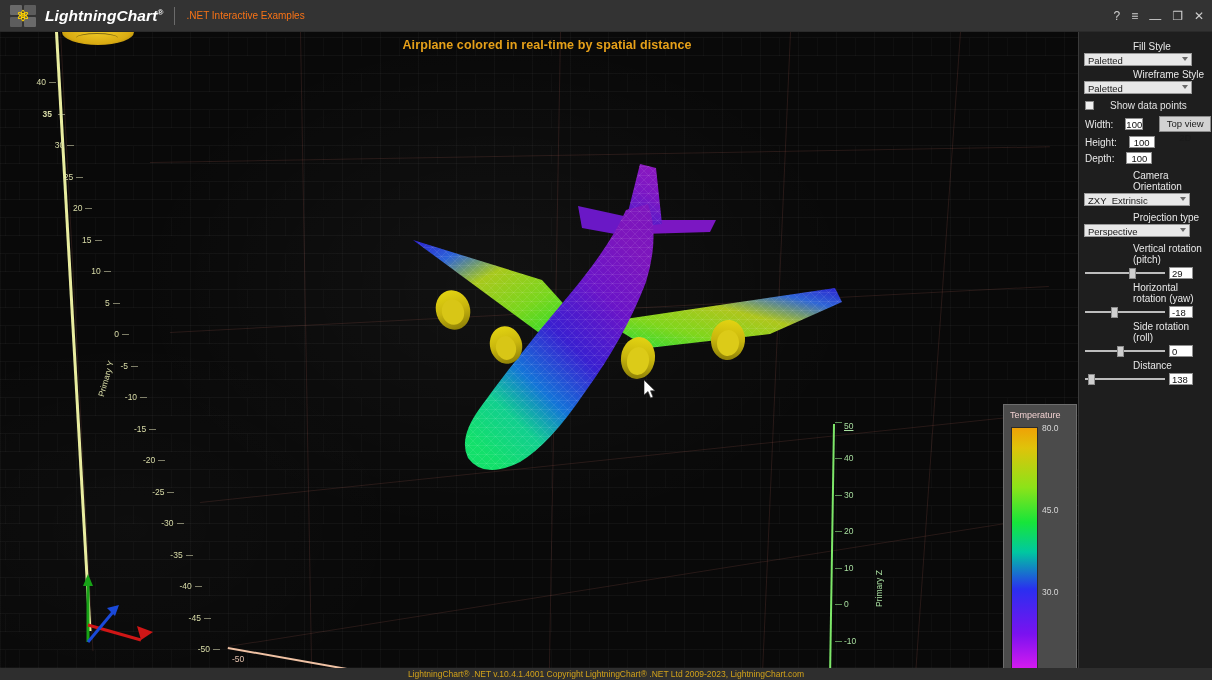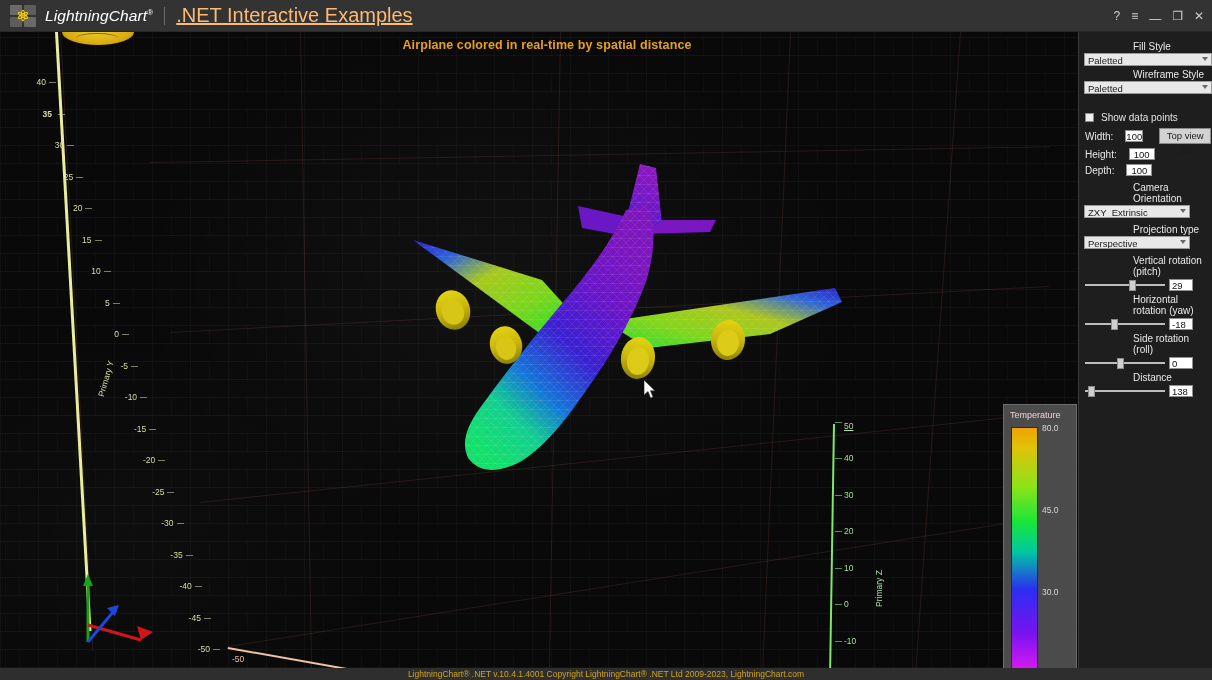--- a/index.html
+++ b/index.html
@@ -26,27 +26,27 @@
   .logo-mark i { background: #5d5d5d; display: block; border-radius: 1px; }
   .logo-mark i:nth-child(1) { background: #6a6a6a; }
   .logo-mark i:nth-child(4) { background: #6a6a6a; }
   .logo-bolt {
     position: absolute; left: 2px; top: 3px; width: 22px; height: 15px;
     color: #ffd200; font-size: 15px; line-height: 15px;
     font-weight: bold; text-align: center;
   }
   .logo-text {
     margin-left: 9px; color: #ffffff; font-size: 15.5px;
-    font-weight: normal; font-style: italic; letter-spacing: .1px;
+    font-weight: bold; font-style: italic; letter-spacing: .1px;
   }
   .logo-text sup { font-size: 8px; font-style: normal; vertical-align: super; }
   .title-divider {
     width: 1px; height: 18px; background: #6b6b6b; margin: 0 11px;
   }
-  .title-sub { color: #fdba74; font-size: 20px; text-decoration: underline; }
+  .title-sub { color: #f97316; font-size: 10px; }
   .win-ctrls {
     margin-left: auto; margin-right: 8px;
     display: flex; align-items: center; gap: 11px;
     color: #cfcfcf;
   }
   .win-ctrls span { font-size: 12px; line-height: 1; cursor: default; }
   .wc-help { font-size: 11px; }
   .wc-menu { font-size: 13px; }
   .wc-min { position: relative; top: 3px; }
   .wc-max { font-size: 11px; }
@@ -145,31 +145,31 @@
   
   .panel {
     position: absolute; left: 1078px; top: 32px; width: 134px; height: 636px;
     background: #1e1e1e;
     border-left: 1px solid #3a3a3a;
     padding: 6px 5px 0 5px;
     color: #e3e3e3; font-size: 10px;
   }
   .lbl { display: block; color: #e8e8e8; font-size: 10px; margin: 3px 0 1px 1px; padding-left: 48px; }
   .select {
-    position: relative; width: 128px; height: 13px; background: #e8e8e8;
+    position: relative; width: 108px; height: 13px; background: #e8e8e8;
     border: 1px solid #9a9a9a; color: #1a1a1a; font-size: 9.5px;
     padding: 1px 14px 0 3px; line-height: 11px; overflow: hidden; white-space: nowrap;
   }
   .select.wide { width: 106px; }
   .select .chev {
     position: absolute; right: 3px; top: 3px;
     width: 0; height: 0; border-left: 3px solid transparent;
     border-right: 3px solid transparent; border-top: 4px solid #6a6a6a;
   }
-  .checkrow { display: flex; align-items: center; gap: 7px; margin: 18px 0 5px 1px; }
+  .checkrow { display: flex; align-items: center; gap: 16px; margin: 6px 0 5px 1px; }
   .checkbox {
     width: 9px; height: 9px; background: #f0f0f0; border: 1px solid #8a8a8a;
   }
   .dimrow { display: flex; align-items: center; gap: 12px; margin: 4px 0 0 1px; }
   .dimrow .dl { color: #e8e8e8; font-size: 10px; }
   .numbox {
     width: 26px; height: 12px; background: #ffffff; color: #111;
     border: 1px solid #8f8f8f; font-size: 9.5px; text-align: center;
     line-height: 11px; padding: 0;
   }

